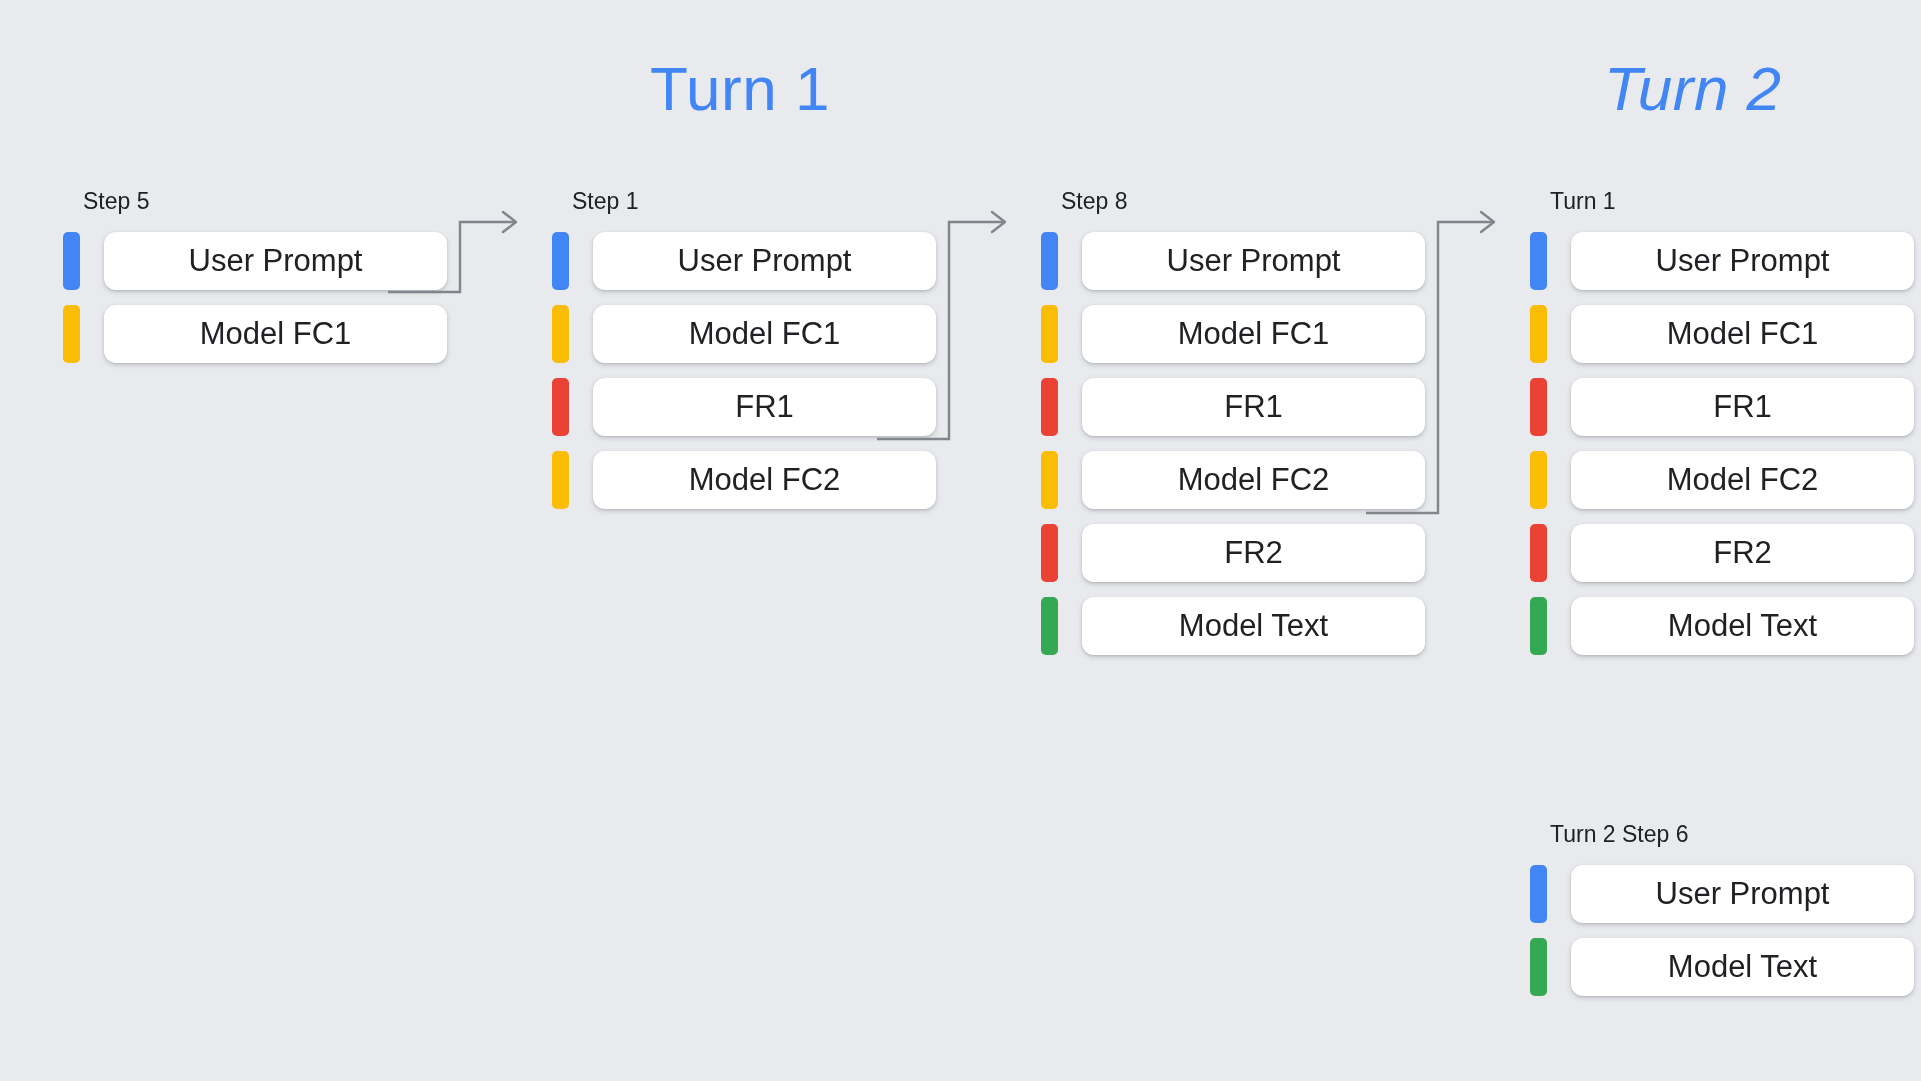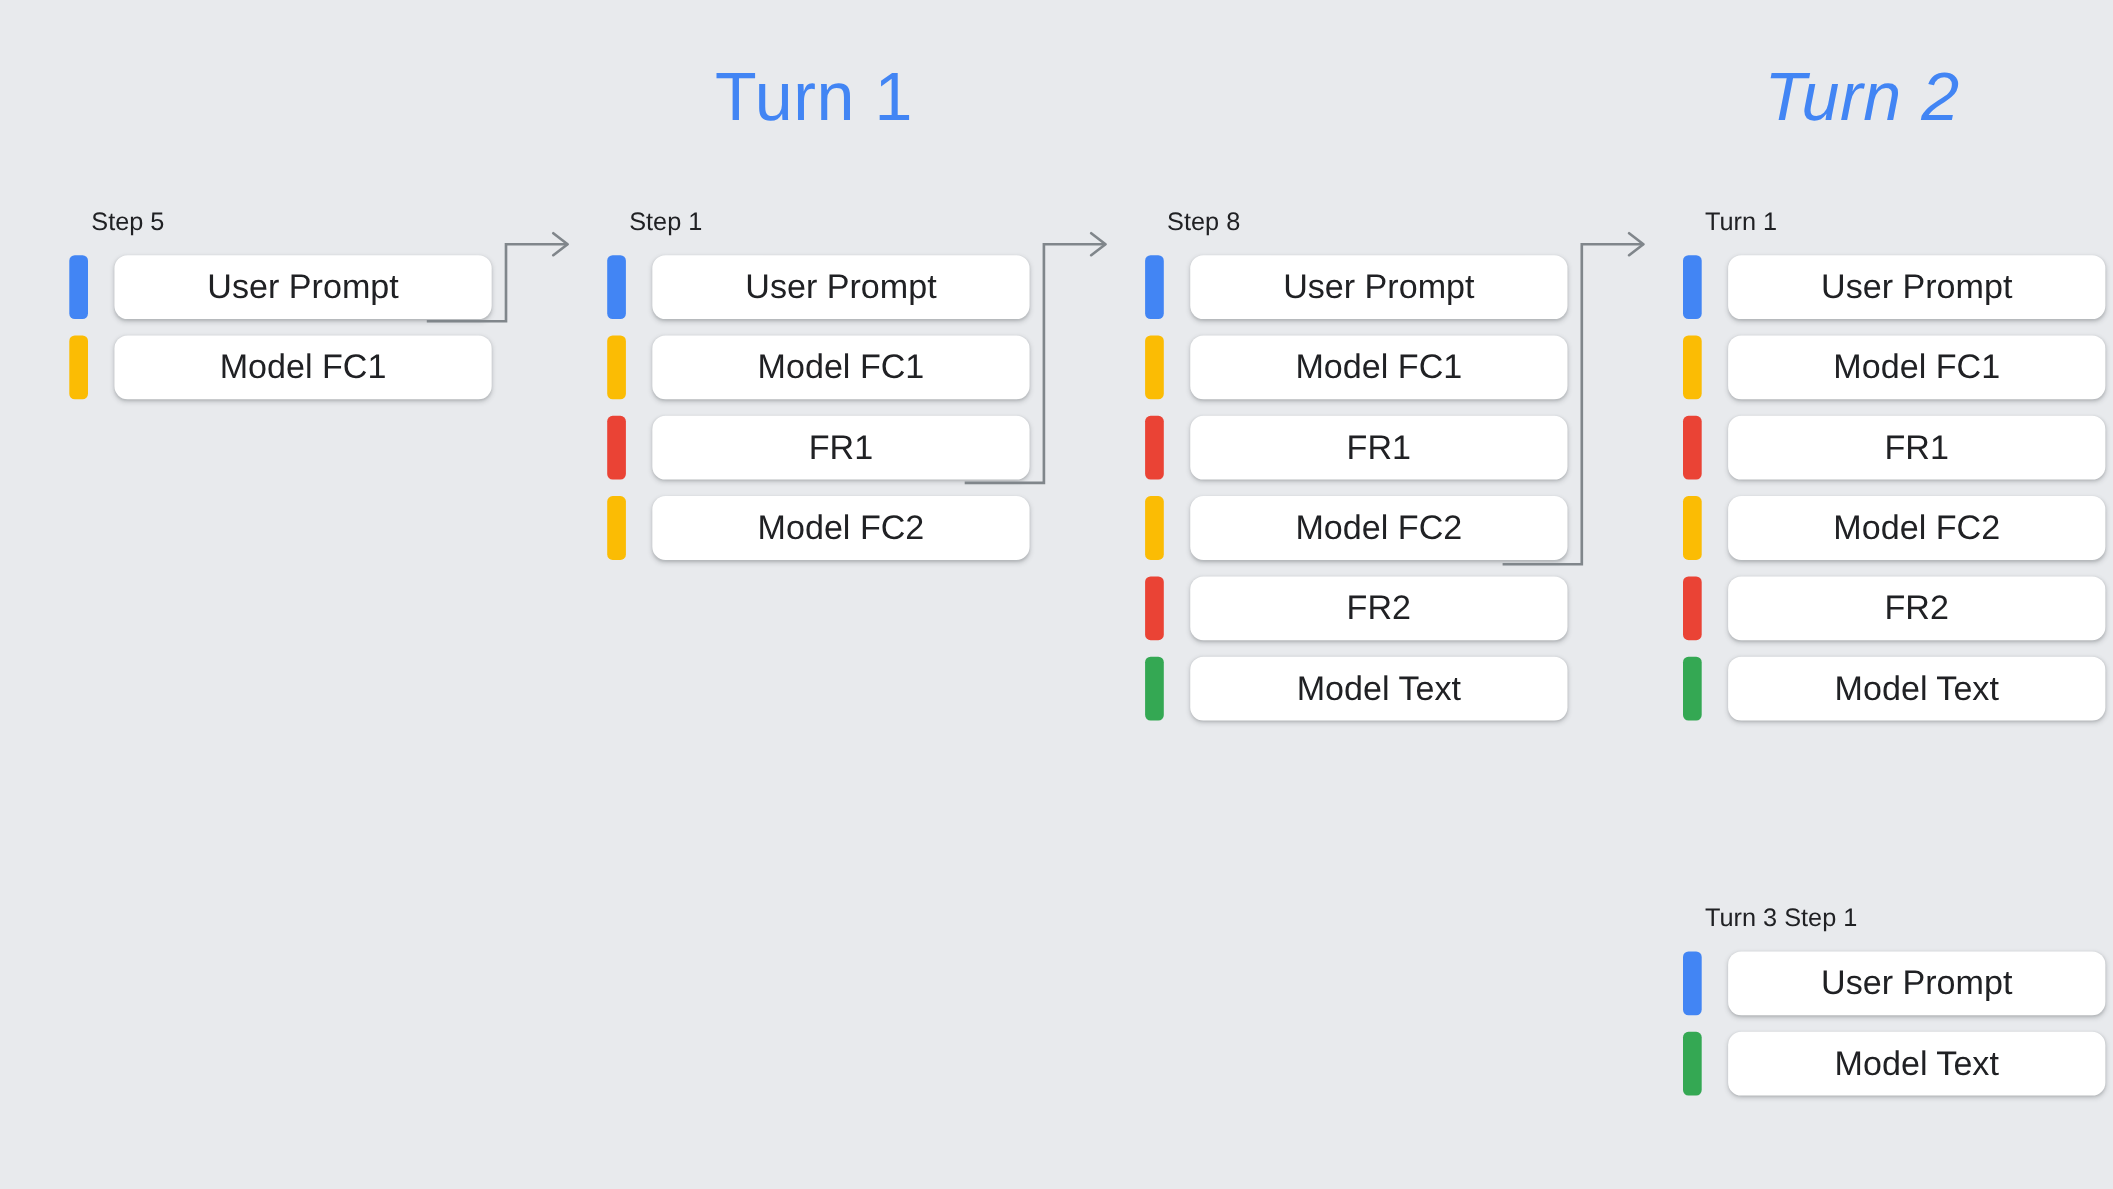--- a/index.html
+++ b/index.html
@@ -192,21 +192,21 @@
         <div class="row" style="top: 292px;">
           <div class="bar red"></div>
           <div class="card" style="width: 343px;">FR2</div>
         </div>
         <div class="row" style="top: 365px;">
           <div class="bar green"></div>
           <div class="card" style="width: 343px;">Model Text</div>
         </div>
       </div>
       <div class="column" style="left: 1510px; top: 865px;">
-        <div class="column-label">Turn 3 Step 1</div>
+        <div class="column-label">Turn 2 Step 6</div>
         <div class="row" style="top: 0px;">
           <div class="bar blue"></div>
           <div class="card" style="width: 343px;">User Prompt</div>
         </div>
         <div class="row" style="top: 73px;">
           <div class="bar green"></div>
           <div class="card" style="width: 343px;">Model Text</div>
         </div>
       </div>
     </div>

